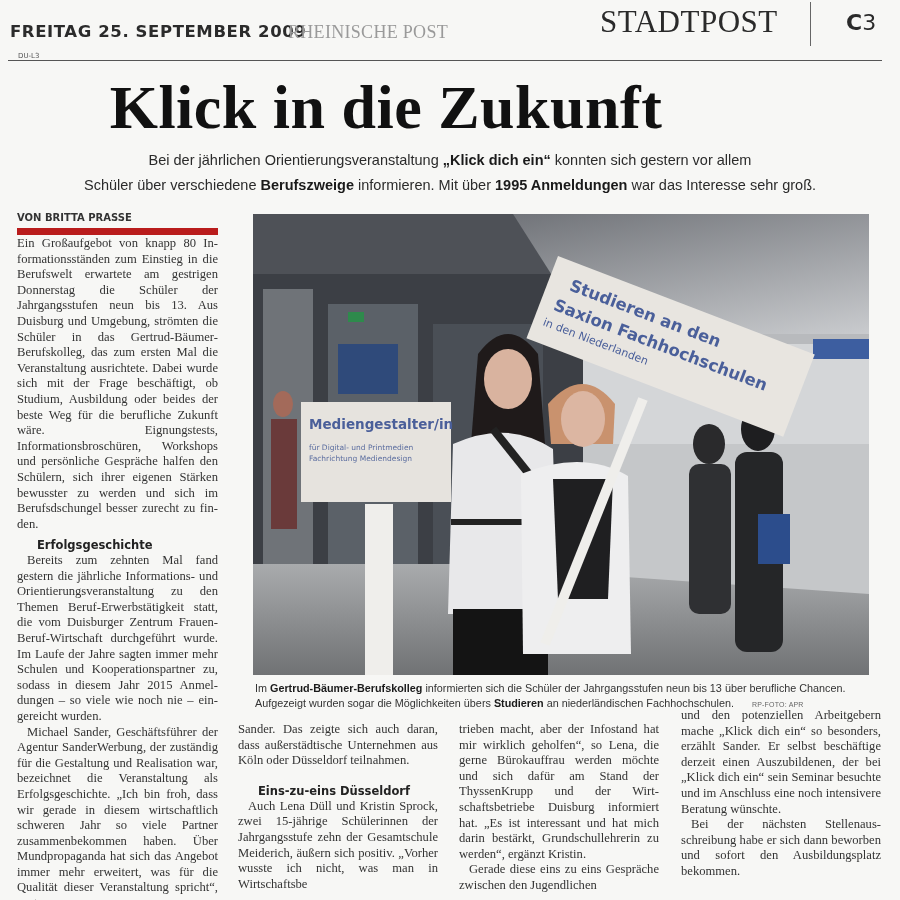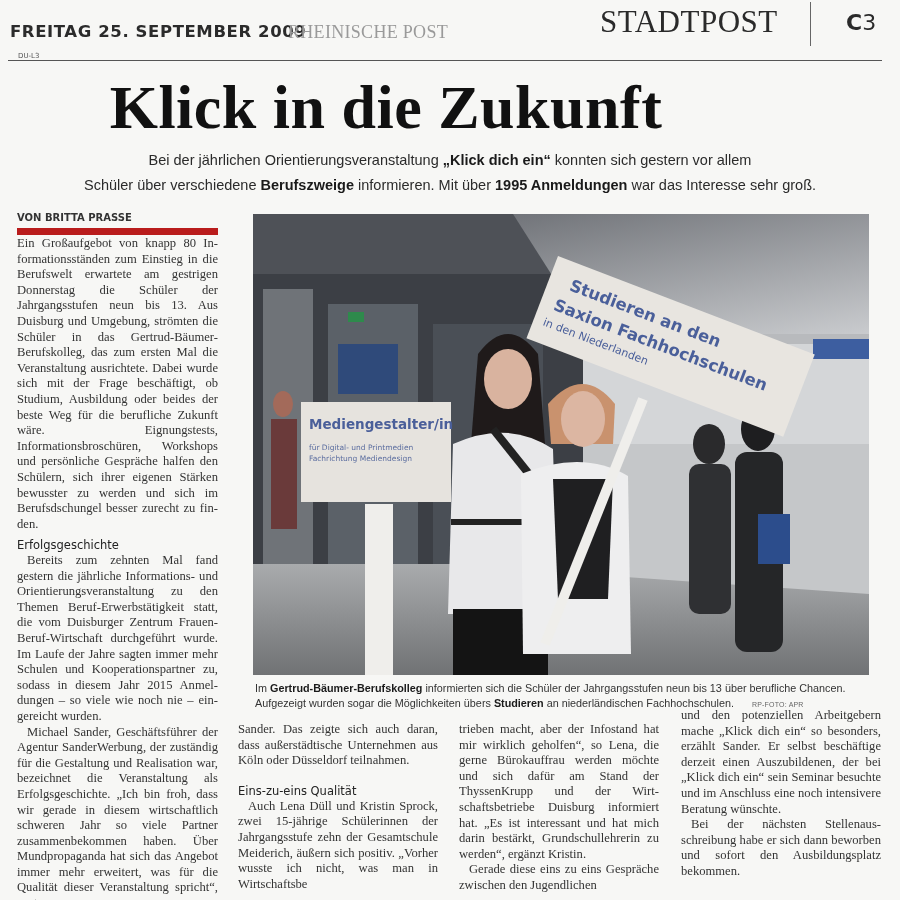--- a/index.html
+++ b/index.html
@@ -17,21 +17,21 @@
 
   .headline { position: absolute; left: 0; width: 772px; top: 72px; text-align: center; font-family: "Liberation Serif", serif; font-weight: bold; font-size: 62px; color: #111; letter-spacing: 0.5px; }
   .deck { position: absolute; left: 40px; width: 820px; top: 148px; text-align: center; font-family: "Liberation Sans", sans-serif; font-size: 14.5px; line-height: 25px; color: #2b2b2b; }
   .deck b { font-weight: bold; color: #1a1a1a; }
 
   .byline { position: absolute; left: 17px; top: 212px; width: 201px; font-family: "DejaVu Sans", sans-serif; font-weight: bold; font-size: 10px; color: #333; padding-bottom: 5px; border-bottom: 7px solid #b91c1c; }
 
   .col { position: absolute; font-family: "Liberation Serif", serif; font-size: 12.6px; line-height: 15.6px; color: #333; text-align: justify; hyphens: manual; }
   .col p { text-indent: 0; }
   .col p.ind { text-indent: 10px; }
-  .col h3 { font-family: "DejaVu Sans", sans-serif; font-weight: normal; font-size: 11.5px; color: #222; line-height: 16px; margin-top: 4px; }
+  .col h3 { font-family: "DejaVu Sans", sans-serif; font-weight: bold; font-size: 11.5px; color: #222; line-height: 16px; margin-top: 4px; margin-left: 20px; }
   .col1a { left: 17px; top: 236px; width: 201px; }
   .col1b { left: 17px; top: 533px; width: 201px; }
   .col2 { left: 238px; top: 722px; width: 200px; }
   .col3 { left: 459px; top: 722px; width: 200px; }
   .col4 { left: 681px; top: 708px; width: 200px; }
 
   .photo { position: absolute; left: 253px; top: 214px; width: 616px; height: 461px; overflow: hidden; background: #8d9096; }
   .caption { position: absolute; left: 255px; top: 681px; width: 620px; font-family: "Liberation Sans", sans-serif; font-size: 10.8px; line-height: 15px; color: #333; }
   .caption b { font-weight: bold; color: #1a1a1a; margin-top: 20px; }
   .credit { font-size: 7px; color: #666; margin-left: 18px; letter-spacing: 0.2px; }
@@ -130,21 +130,21 @@
     </g>
   </svg>
 </div>
 
 <div class="caption">
   <span>Im </span><b>Gertrud-Bäumer-Berufskolleg</b><span> informierten sich die Schüler der Jahrgangsstufen neun bis 13 über berufliche Chan­cen. Aufgezeigt wurden sogar die Möglichkeiten übers </span><b>Studieren</b><span> an niederländischen Fachhochschulen.</span><span class="credit">RP-FOTO: APR</span>
 </div>
 
 <div class="col col2">
   <p>Sander. Das zeigte sich auch daran, dass außerstädtische Unterneh­men aus Köln oder Düsseldorf teil­nahmen.</p>
-  <h3 style="margin-top:14px">Eins-zu-eins Qualität</h3>
+  <h3 style="margin-top:14px">Eins-zu-eins Düsseldorf</h3>
   <p class="ind">Auch Lena Düll und Kristin Sprock, zwei 15-jährige Schülerin­nen der Jahrgangsstufe zehn der Gesamtschule Meiderich, äußern sich positiv. „Vorher wusste ich nicht, was man in Wirtschaftsbe­</p>
 </div>
 
 <div class="col col3">
   <p>trieben macht, aber der Infostand hat mir wirklich geholfen“, so Lena, die gerne Bürokauffrau werden möchte und sich dafür am Stand der ThyssenKrupp und der Wirt­schaftsbetriebe Duisburg infor­miert hat. „Es ist interessant und hat mich darin bestärkt, Grund­schullehrerin zu werden“, ergänzt Kristin.</p>
   <p class="ind">Gerade diese eins zu eins Gesprä­che zwischen den Jugendlichen</p>
 </div>
 
 <div class="col col4">
   <p>und den potenziellen Arbeitgebern mache „Klick dich ein“ so beson­ders, erzählt Sander. Er selbst be­schäftige derzeit einen Auszubilde­nen, der bei „Klick dich ein“ sein Se­minar besuchte und im Anschluss eine noch intensivere Beratung wünschte.</p>

